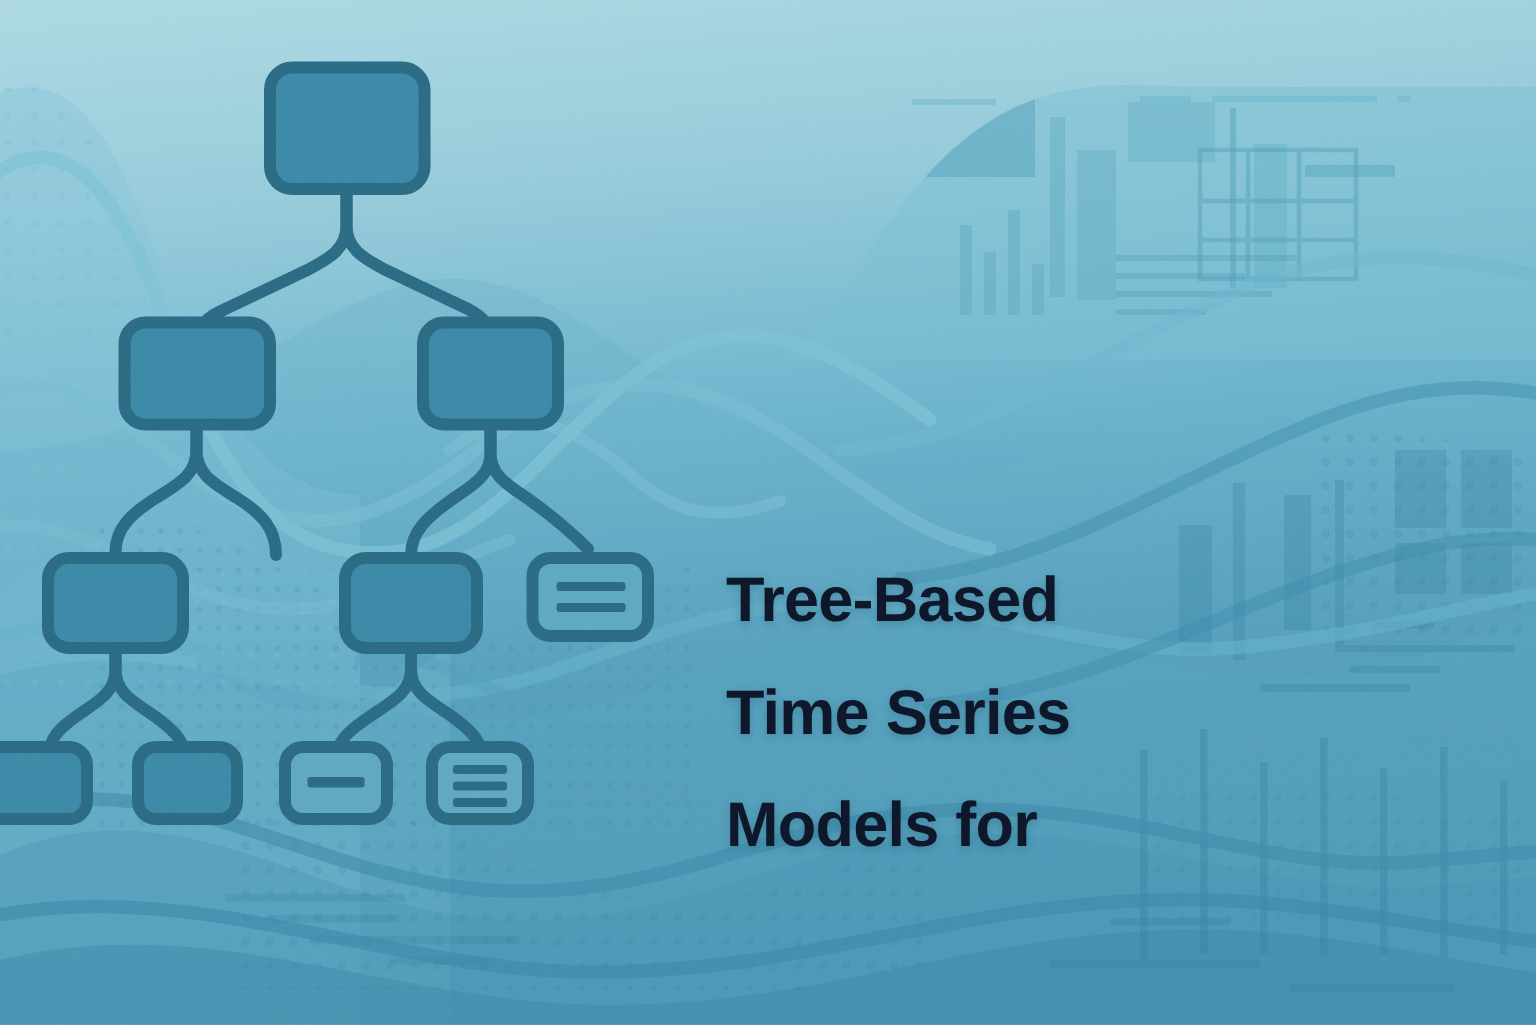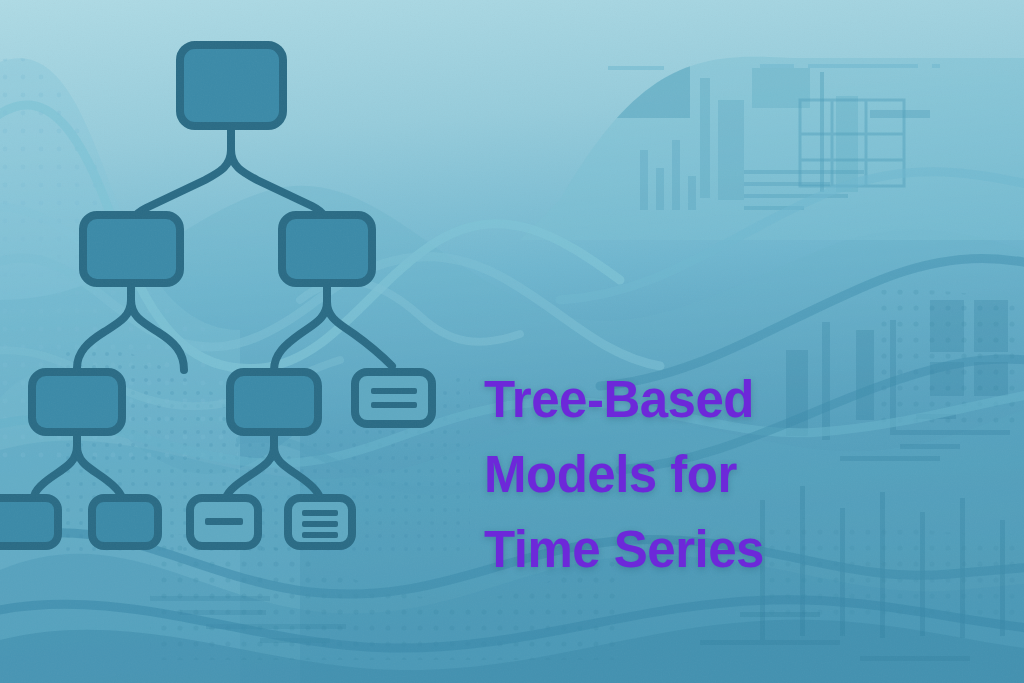--- a/index.html
+++ b/index.html
@@ -23,24 +23,24 @@
     inset: 0;
     width: 1024px;
     height: 683px;
     display: block;
   }
   .hero-title {
     position: absolute;
     left: 484px;
     top: 362px;
     width: 520px;
-    color: #6d28d9;
+    color: #0f172a;
     font-family: "Liberation Sans", sans-serif;
     font-weight: bold;
-    font-size: 51px;
+    font-size: 42px;
     line-height: 75px;
     letter-spacing: -0.5px;
     text-shadow: 0 2px 6px rgba(28, 78, 100, 0.30);
     pointer-events: none;
   }
   .hero-title .tline { display: block; white-space: nowrap; }
 </style>
 </head>
 <body>
 
@@ -284,17 +284,17 @@
           </g>
         </g>
       </g>
 
       <rect x="0" y="0" width="1024" height="683" filter="url(#grain)" opacity="0.9" pointer-events="none"></rect>
     </g>
   </svg>
 
   <div class="hero-title">
     <span class="tline">Tree-Based</span>
+    <span class="tline">Time Series</span>
     <span class="tline">Models for</span>
-    <span class="tline">Time Series</span>
   </div>
 
 </div>
 
 </body></html>

